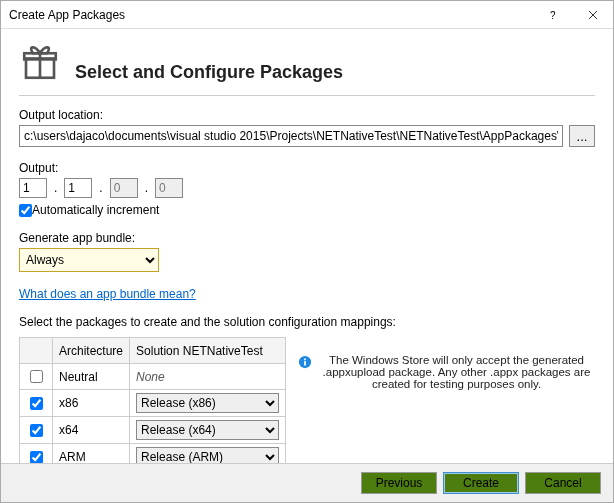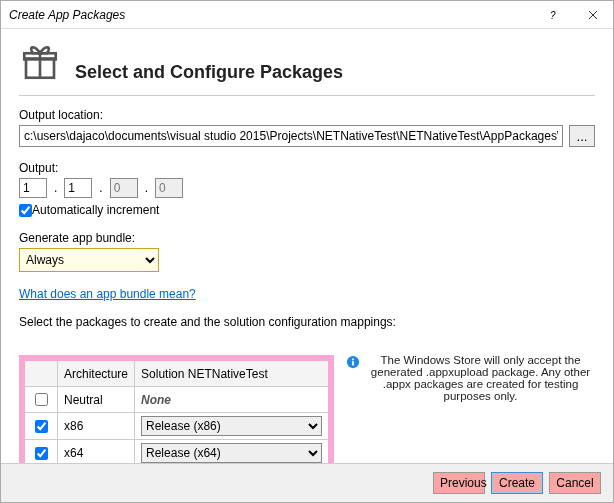--- a/index.html
+++ b/index.html
@@ -13,21 +13,20 @@
     height: 503px;
     overflow: hidden;
     border: 1px solid #aaa;
   }
   .titlebar {
     display: flex;
     align-items: center;
     height: 28px;
     padding-left: 8px;
     border-bottom: 1px solid #ddd;
-    font-style: italic;
   }
   .titlebar .title { flex: 1; font-size: 12px; }
   .titlebar .winbtn {
     width: 40px;
     height: 28px;
     display: flex;
     align-items: center;
     justify-content: center;
     color: #333;
   }
@@ -85,36 +84,36 @@
     width: 140px; height: 24px;
     border: 1px solid #c9a227;
     background: #fffde6;
     font-family: inherit;
     font-size: 12px;
     padding: 0 2px;
   }
   .link { color: #0066cc; text-decoration: underline; cursor: pointer; }
 
   .pkg-table {
-    border: 6px solid #f9a8d4;
+    border: 1px solid #f9a8d4;
     border-collapse: collapse;
-    width: 315px;
-    margin-top: 23px;
+    width: 267px;
+    margin-top: 5px;
   }
   .pkg-table th, .pkg-table td {
     border: 1px solid #ccc;
     padding: 3px 6px;
     text-align: left;
     font-weight: normal;
     font-size: 12px;
     height: 24px;
   }
   .pkg-table th { background: #f4f4f4; }
   .pkg-table th.chkcol, .pkg-table td.chkcol { width: 24px; text-align: center; }
-  .pkg-table td.none { font-style: italic; color: #555; font-weight: bold; }
+  .pkg-table td.none { font-style: italic; color: #555; }
   .sol-select {
     width: 100%;
     height: 20px;
     border: 1px solid #888;
     font-family: inherit;
     font-size: 12px;
   }
 
   .two-col { display: flex; gap: 12px; align-items: flex-start; }
   .info-box { flex: 1; display: flex; gap: 6px; padding: 22px 0 0 0; font-size: 11.5px; color: #222; text-align: center; }
@@ -124,24 +123,24 @@
     position: absolute;
     left: 1px; right: 1px; bottom: 1px;
     border-top: 1px solid #ccc;
     padding: 8px 12px;
     display: flex;
     justify-content: flex-end;
     gap: 6px;
     background: #f0f0f0;
   }
   .footer button {
-    width: 52px;
+    width: 76px;
     height: 22px;
     border: 1px solid #999;
-    background: #fca5a5;
+    background: #4d7c0f;
     font-family: inherit;
     font-size: 12px;
   }
   .footer button.primary { border: 1px solid #3e8fd0; box-shadow: 0 0 0 1px #9ec9e8 inset; }
 </style>
 </head>
 <body>
 
 <div class="titlebar">
   <span class="title">Create App Packages</span>

